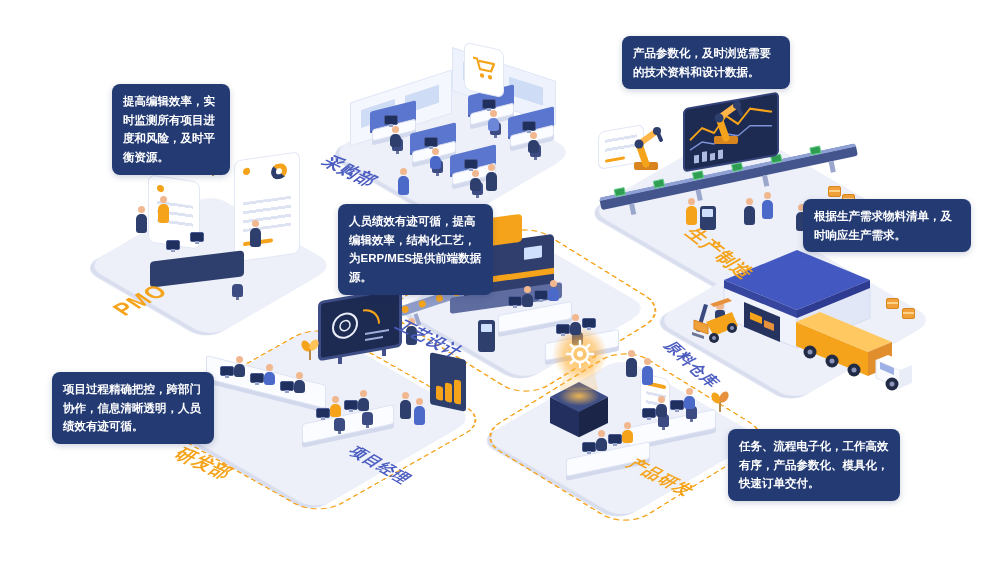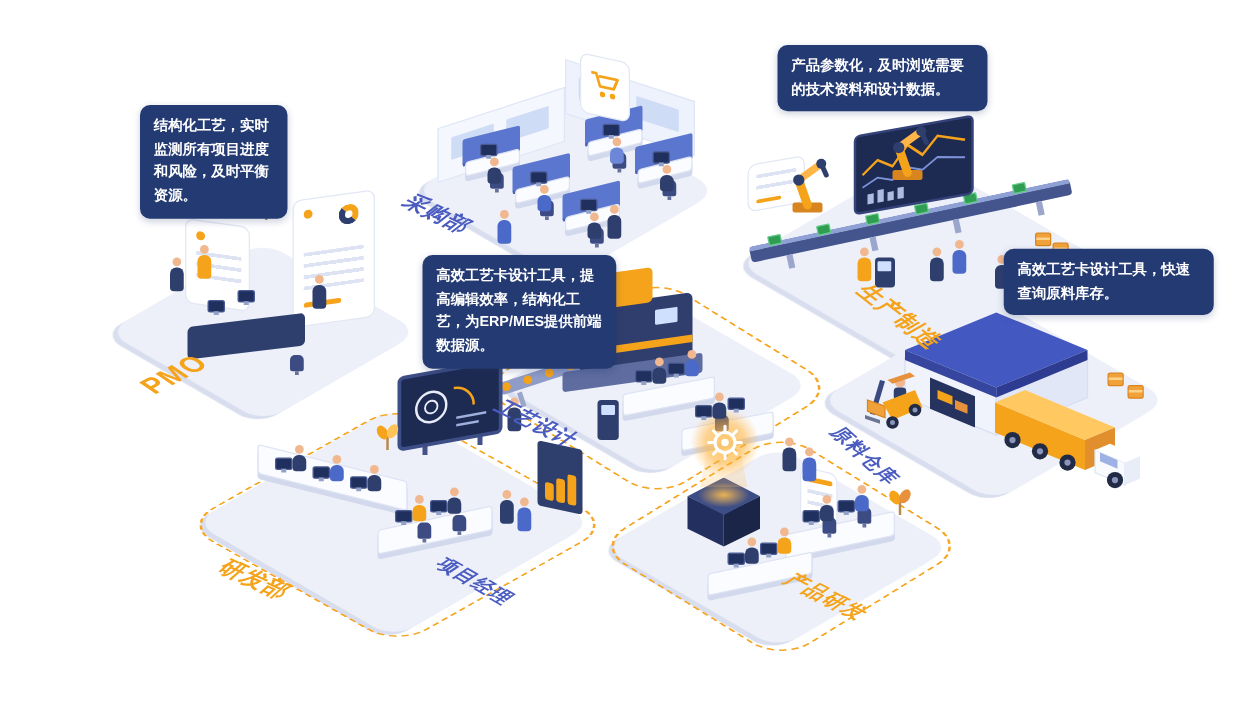--- a/index.html
+++ b/index.html
@@ -406,18 +406,20 @@
 
   <div class="dept orange" style="left:118px;top:300px;font-size:21px;transform:rotate(-28deg) skewX(28deg)">PMO</div>
   <div class="dept blue" style="left:326px;top:148px;font-size:17px;transform:rotate(26deg) skewX(-26deg)">采购部</div>
   <div class="dept orange" style="left:690px;top:218px;font-size:18px;transform:rotate(38deg) skewX(-22deg)">生产制造</div>
   <div class="dept blue" style="left:398px;top:314px;font-size:16px;transform:rotate(26deg) skewX(-26deg)">工艺设计</div>
   <div class="dept blue" style="left:668px;top:334px;font-size:15px;transform:rotate(42deg) skewX(-20deg)">原料仓库</div>
   <div class="dept orange" style="left:178px;top:440px;font-size:18px;transform:rotate(24deg) skewX(-24deg)">研发部</div>
   <div class="dept blue" style="left:352px;top:440px;font-size:15px;transform:rotate(30deg) skewX(-26deg)">项目经理</div>
   <div class="dept orange" style="left:630px;top:452px;font-size:16px;transform:rotate(27deg) skewX(-27deg)">产品研发</div>
 
-  <div class="callout" style="left:112px;top:84px;width:118px">结构化工艺，实时监测所有项目进度和风险，及时平衡资源。</div>
+  <div class="callout" style="left:112px;top:84px;width:118px">提高编辑效率，实时监测所有项目进度和风险，及时平衡资源。</div>
   <div class="callout" style="left:622px;top:36px;width:168px">产品参数化，及时浏览需要的技术资料和设计数据。</div>
-  <div class="callout" style="left:338px;top:204px;width:155px">高效工艺卡设计工具，提高编辑效率，结构化工艺，为ERP/MES提供前端数据源。</div>
-  <div class="callout" style="left:803px;top:199px;width:168px">高效工艺卡设计工具，快速查询原料库存。</div>
+  <div class="callout" style="left:338px;top:204px;width:155px">人员绩效有迹可循，提高编辑效率，结构化工艺，为ERP/MES提供前端数据源。</div>
+  <div class="callout" style="left:803px;top:199px;width:168px">根据生产需求物料清单，及时响应生产需求。</div>
+  <div class="callout" style="left:52px;top:372px;width:162px">项目过程精确把控，跨部门协作，信息清晰透明，人员绩效有迹可循。</div>
+  <div class="callout" style="left:728px;top:429px;width:172px">任务、流程电子化，工作高效有序，产品参数化、模具化，快速订单交付。</div>
 
 </div>
 
 </body></html>

